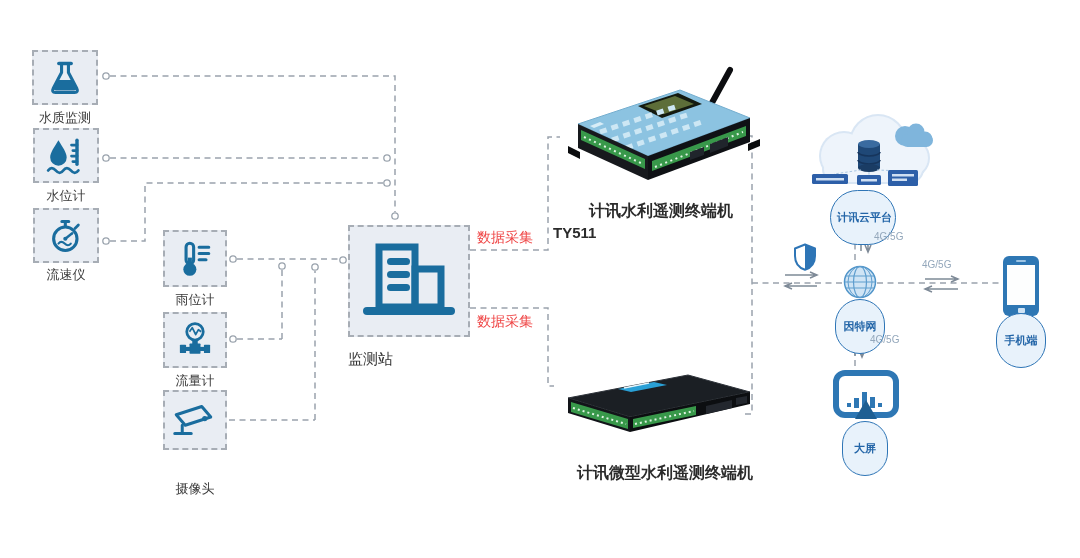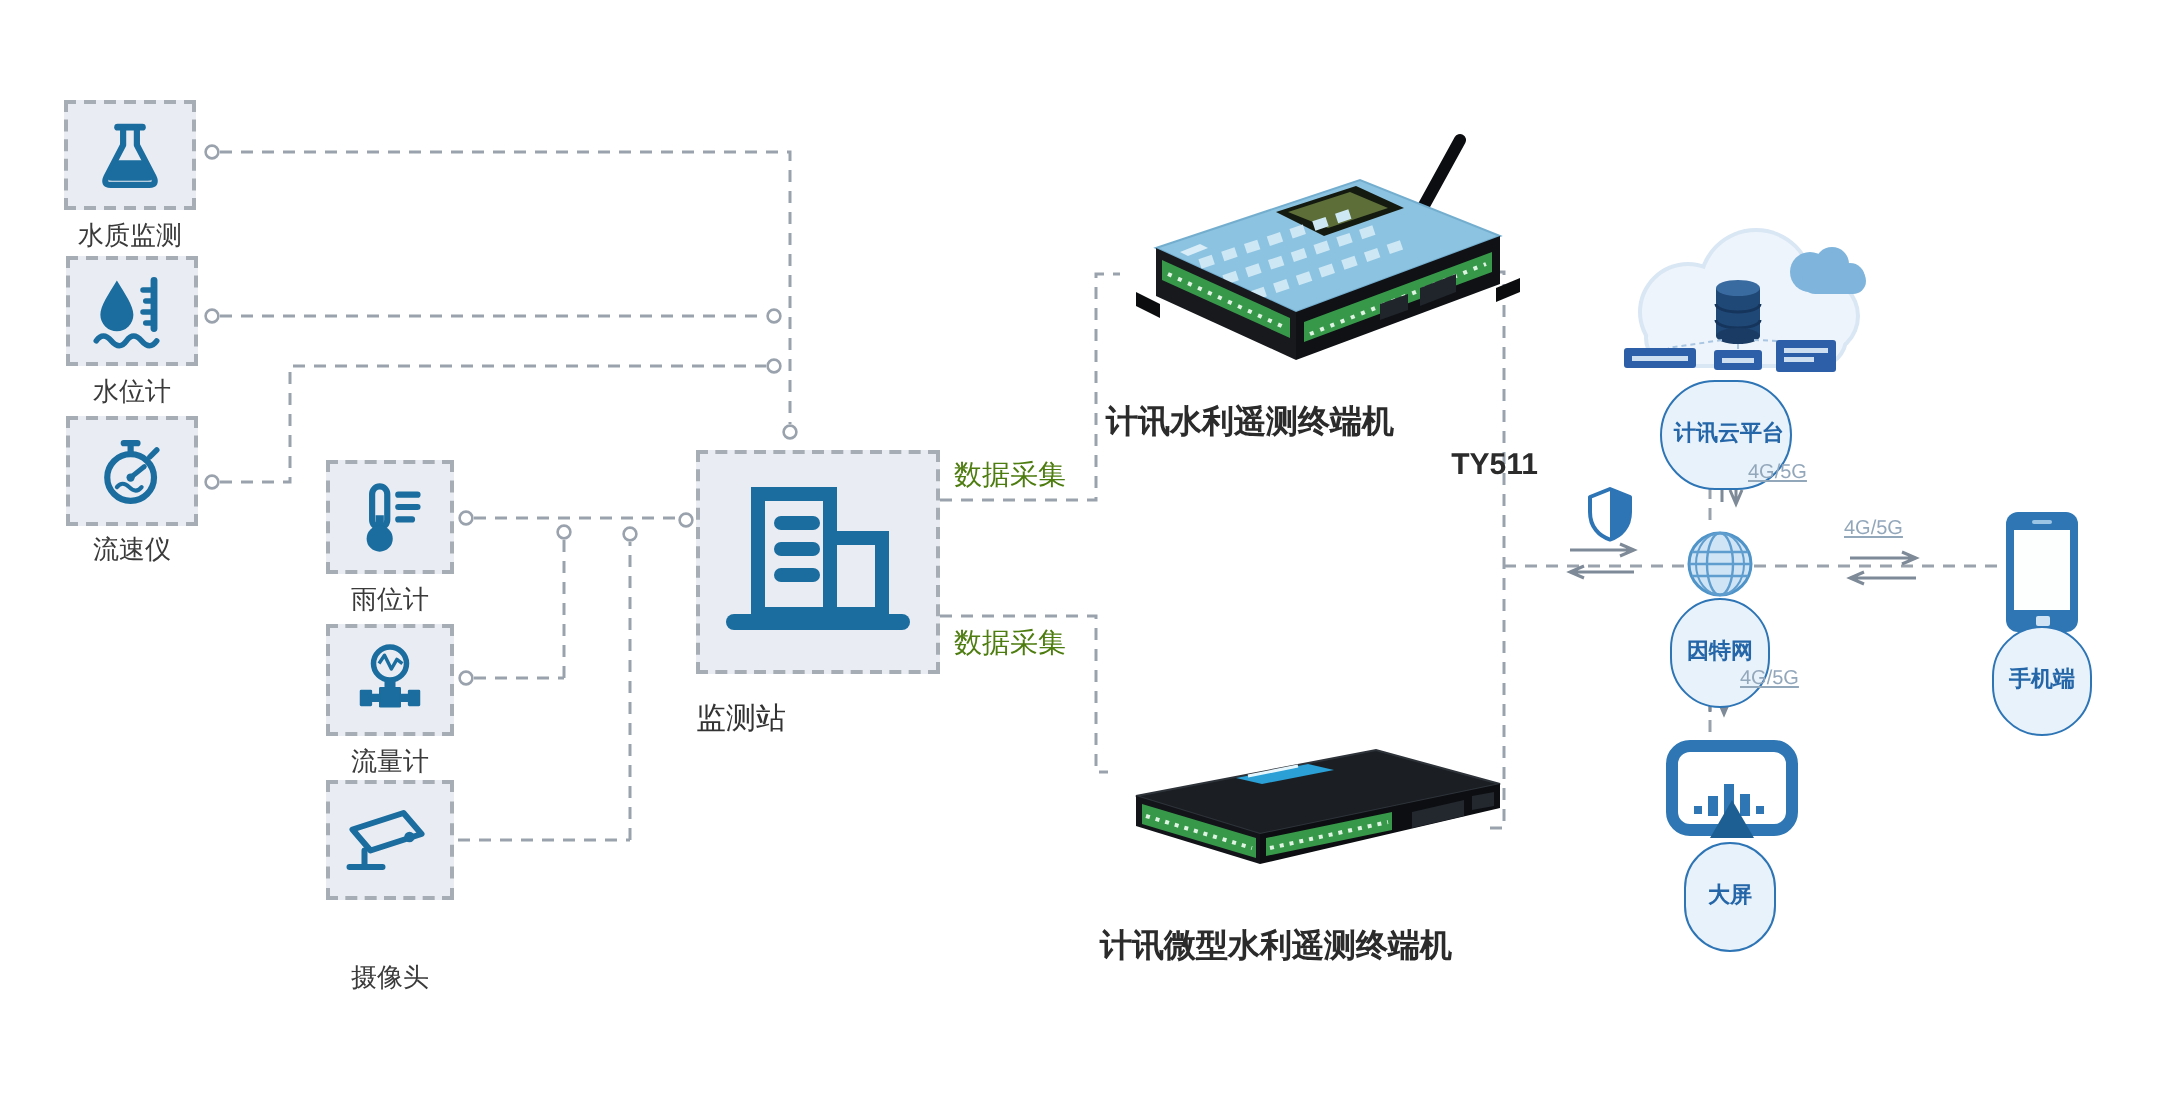--- a/index.html
+++ b/index.html
@@ -3,24 +3,24 @@
 <meta charset="utf-8">
 <style>
   html,body{margin:0;padding:0;background:#fff;}
   .canvas{position:relative;width:1080px;height:522px;background:#ffffff;overflow:hidden;
           font-family:"Liberation Sans","DejaVu Sans",sans-serif;}
   .abs{position:absolute;}
   .sbox{position:absolute;background:#e9edf3;border:2px dashed #a7adb5;
         display:flex;align-items:center;justify-content:center;box-sizing:border-box;}
   .cap{position:absolute;color:#3a3a3a;font-size:13px;text-align:center;white-space:nowrap;}
   .stn-cap{position:absolute;color:#333;font-size:15px;white-space:nowrap;}
-  .dc{position:absolute;font-size:14px;color:#4d7c0f;white-space:nowrap;}
-  .g5{position:absolute;font-size:10px;color:#93a7bb;white-space:nowrap;text-decoration:underline;}
-  .devname{position:absolute;color:#2b2b2b;font-size:16px;font-weight:600;white-space:nowrap;}
-  .devmodel{position:absolute;text-align:right;color:#2b2b2b;font-size:15px;font-weight:600;white-space:nowrap;}
+  .dc{position:absolute;font-size:14px;color:#ef4444;white-space:nowrap;}
+  .g5{position:absolute;font-size:10px;color:#93a7bb;white-space:nowrap;}
+  .devname{position:absolute;text-align:center;color:#2b2b2b;font-size:16px;font-weight:600;white-space:nowrap;}
+  .devmodel{position:absolute;text-align:left;color:#2b2b2b;font-size:15px;font-weight:600;white-space:nowrap;}
   .pill{position:absolute;border:1.5px solid #2e75b6;border-radius:999px;background:#e8f2fb;
         color:#2466a8;font-size:11px;font-weight:bold;line-height:15px;padding:19px 6px;
         text-align:center;white-space:nowrap;box-sizing:border-box;}
 </style>
 </head>
 <body>
 
 <div class="canvas">
 
   <svg class="abs" style="left:0;top:0" width="1080" height="558" viewBox="0 0 1080 558">

